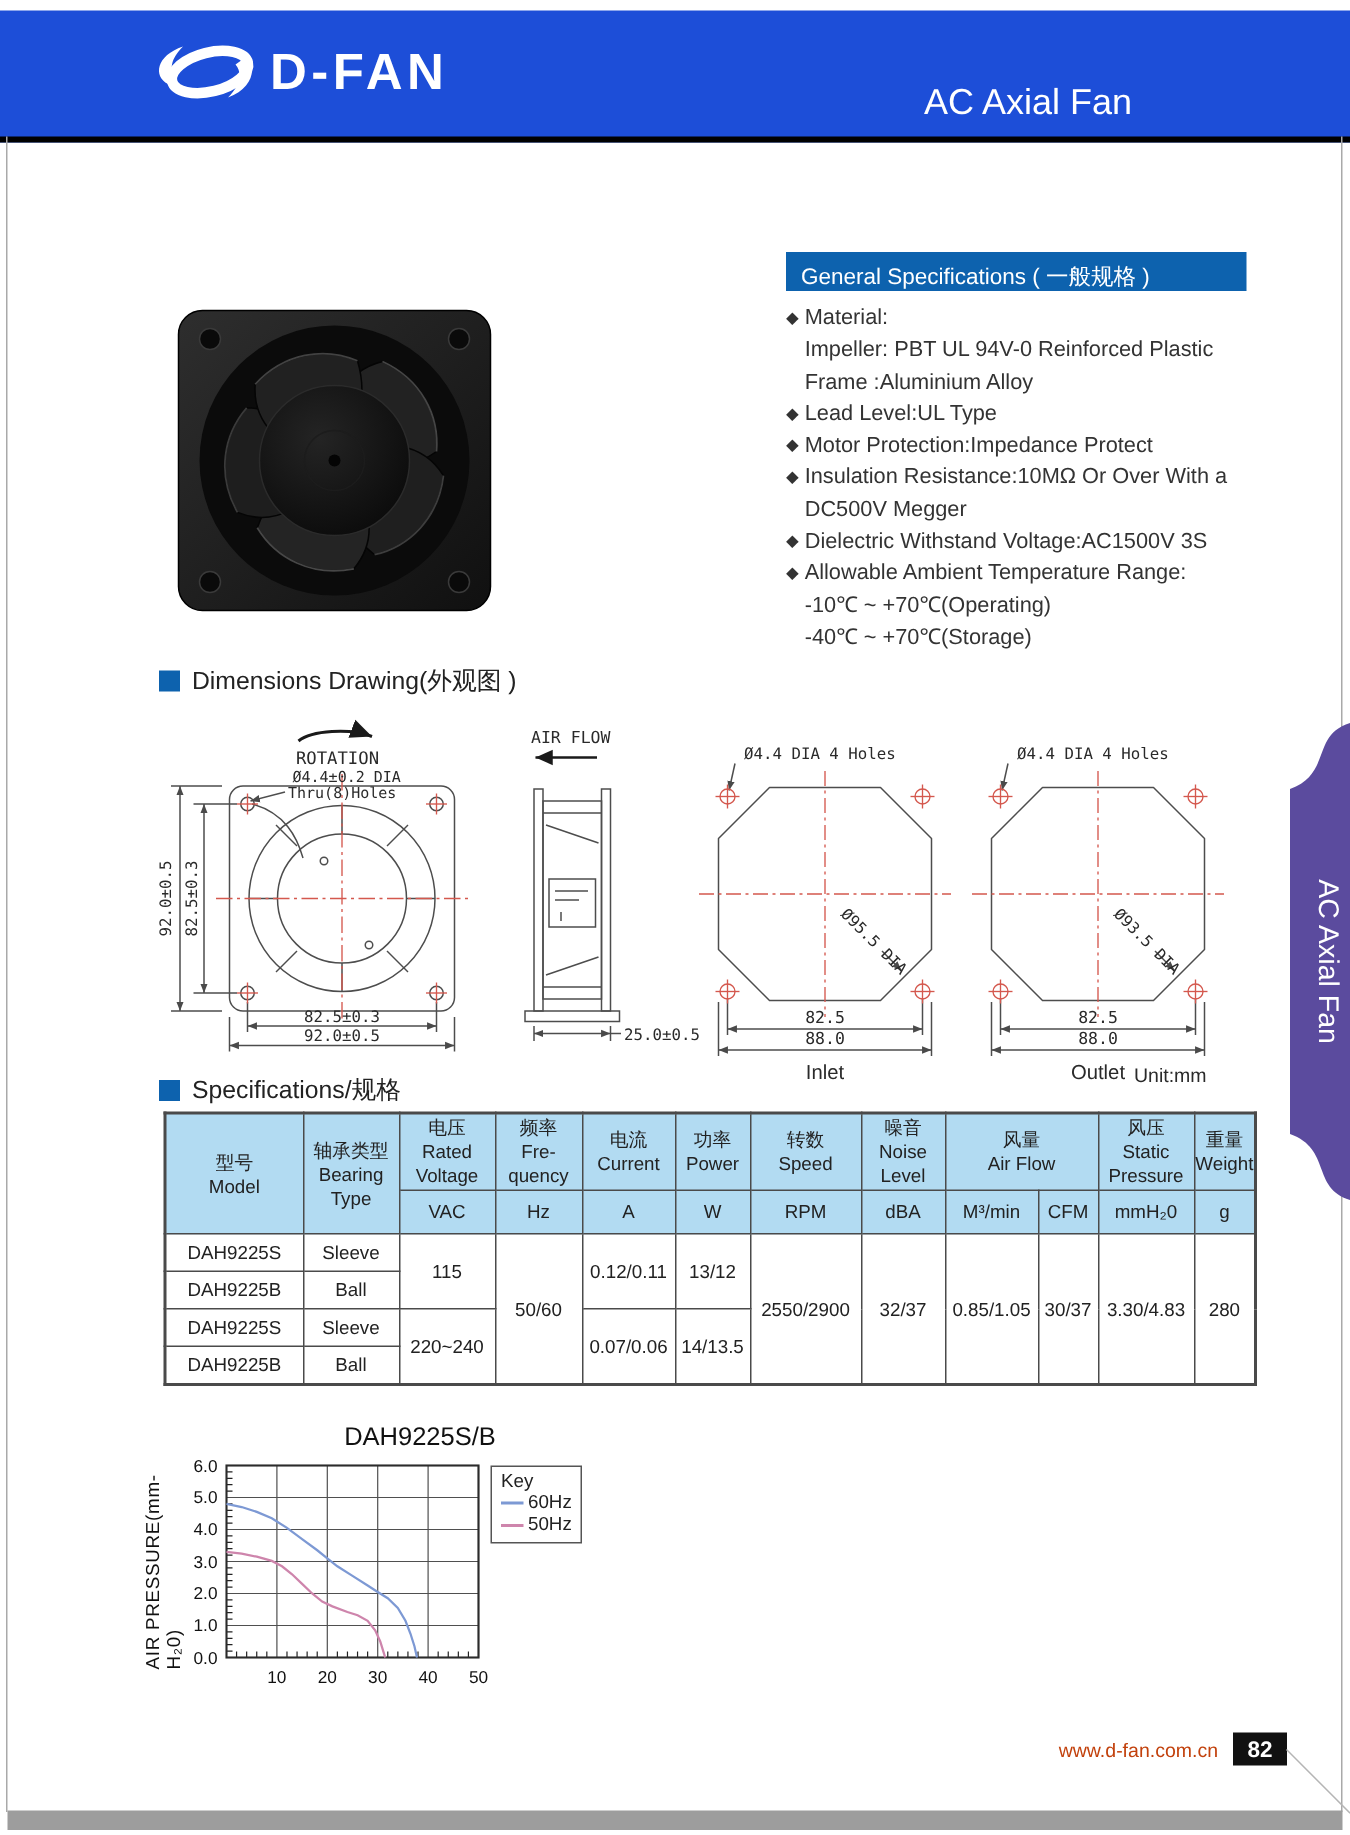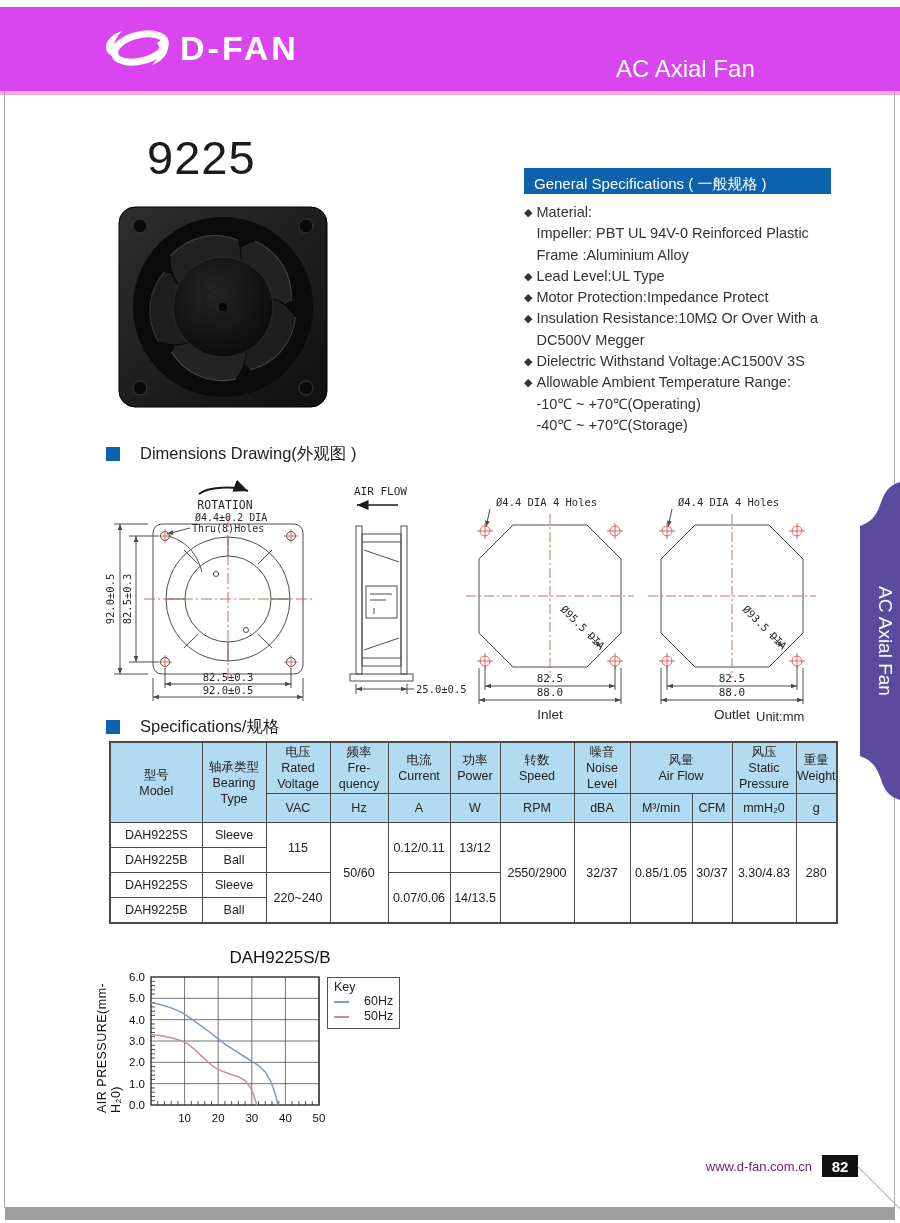--- a/index.html
+++ b/index.html
@@ -1,21 +1,21 @@
 <!DOCTYPE html>
 <html><head>
 <meta charset="utf-8">
 <style>
   html,body{margin:0;padding:0;background:#fff;}
   .page{position:relative;width:900px;height:1223px;background:#fff;overflow:hidden;
         font-family:"Liberation Sans", sans-serif;color:#222;}
 
   
-  .top-header{position:absolute;left:0;top:7px;width:900px;height:84px;background:#d946ef;
-              border-bottom:4px solid #f9a8d4;}
+  .top-header{position:absolute;left:0;top:7px;width:900px;height:84px;background:#1d4ed8;
+              border-bottom:4px solid #000000;}
   .logo-wrap{position:absolute;left:100px;top:16px;display:flex;align-items:center;gap:6px;}
   .logo-text{color:#fff;font-size:34px;font-weight:bold;letter-spacing:3px;}
   .size-title{position:absolute;left:342px;top:33px;color:#fff;font-size:40px;letter-spacing:1px;}
   .hdr-sub{position:absolute;left:616px;top:48px;color:#fff;font-size:24px;}
 
   
   .side-tab{position:absolute;left:848px;top:482px;width:52px;height:318px;}
 
   
   .border-left{position:absolute;left:4px;top:91px;width:1px;height:1117px;background:#a9a9a9;}
@@ -28,21 +28,21 @@
 
   
   .gs-bar{position:absolute;left:524px;top:168px;width:307px;height:26px;background:#0d62ae;
           color:#fff;font-size:15px;display:flex;align-items:flex-end;padding-left:10px;box-sizing:border-box;}
   .gs-list{position:absolute;left:524px;top:202px;width:345px;font-size:14.5px;color:#333;}
   .spec-line{display:flex;line-height:21.3px;}
   .diamond{font-size:11px;margin-right:4px;line-height:21.3px;}
   .diamond.hide{visibility:hidden;}
 
   
-  .sec-hdr{position:absolute;display:flex;align-items:center;gap:20px;font-size:16.5px;color:#222;justify-content:flex-end;}
+  .sec-hdr{position:absolute;display:flex;align-items:center;gap:8px;font-size:16.5px;color:#222;justify-content:flex-end;}
   .sec-sq{width:14px;height:14px;background:#0d62ae;display:inline-block;}
 
   
   .drawing-svg{position:absolute;left:98px;top:478px;}
   .drawing-svg text{font-family:"Liberation Sans", sans-serif;}
   .drawing-svg .cad{font-family:"DejaVu Sans Mono", monospace;}
 
   
   .spec-table{position:absolute;left:109px;top:741px;width:727px;border-collapse:collapse;
               table-layout:fixed;font-size:12.5px;color:#222;border:2px solid #4a4a4a;}
@@ -55,25 +55,25 @@
 
   
   .chart-title{position:absolute;left:180px;top:948px;width:200px;text-align:center;font-size:17px;color:#111;}
   .chart-ylabel{position:absolute;left:98px;top:968px;height:145px;width:22px;display:flex;
                 align-items:center;justify-content:center;}
   .chart-ylabel span{writing-mode:vertical-rl;transform:rotate(180deg);font-size:12.5px;letter-spacing:.5px;color:#111;}
   #curve-plot{position:absolute;left:115px;top:970px;}
   #curve-plot text{font-family:"Liberation Sans", sans-serif;}
   .chart-legend{position:absolute;left:327px;top:977px;border:1px solid #555;background:#fff;
                 padding:2px 6px 4px 6px;font-size:12.5px;color:#222;}
-  .legend-row{display:flex;align-items:center;gap:15px;line-height:15px;}
+  .legend-row{display:flex;align-items:center;gap:3px;line-height:15px;}
   .legend-swatch{display:inline-block;width:15px;height:2px;background:#888;}
 
   
-  .site-url{position:absolute;left:600px;top:1159px;width:212px;text-align:right;font-size:13px;color:#701a75;}
+  .site-url{position:absolute;left:600px;top:1159px;width:212px;text-align:right;font-size:13px;color:#c2410c;}
   .page-badge{position:absolute;left:822px;top:1155px;width:36px;height:22px;background:#111;color:#fff;
               font-size:15px;font-weight:bold;display:flex;align-items:center;justify-content:center;}
   .diag-line{position:absolute;left:858px;top:1166px;width:60px;height:0;border-top:1px solid #b5b5b5;
              transform:rotate(45deg);transform-origin:0 0;}
 </style>
 </head>
 <body>
 
 <div class="page">
 
@@ -91,21 +91,20 @@
 
   <div class="border-left"></div>
   <div class="border-right"></div>
   <div class="bottom-bar"></div>
 
   <svg class="side-tab" viewBox="0 0 52 318">
     <path d="M52 0 C26 8 40 34 12 44 L12 274 C40 284 26 310 52 318 Z" fill="#5b4b9e"></path>
     <text transform="translate(31 159) rotate(90)" text-anchor="middle" fill="#fff" font-size="19" font-family="Liberation Sans, sans-serif">AC Axial Fan</text>
   </svg>
 
-  <div class="series-title">9225</div>
 
   <svg class="fan-photo" width="220" height="210" viewBox="0 0 220 210">
     <defs>
       <linearGradient id="frameG" x1="0" y1="0" x2="1" y2="1">
         <stop offset="0" stop-color="#2e2e2e"></stop>
           <stop offset="1" stop-color="#101010"></stop>
       </linearGradient>
       <radialGradient id="hubG" cx="0.4" cy="0.35" r="0.8">
         <stop offset="0" stop-color="#242424"></stop>
           <stop offset="1" stop-color="#080808"></stop>

